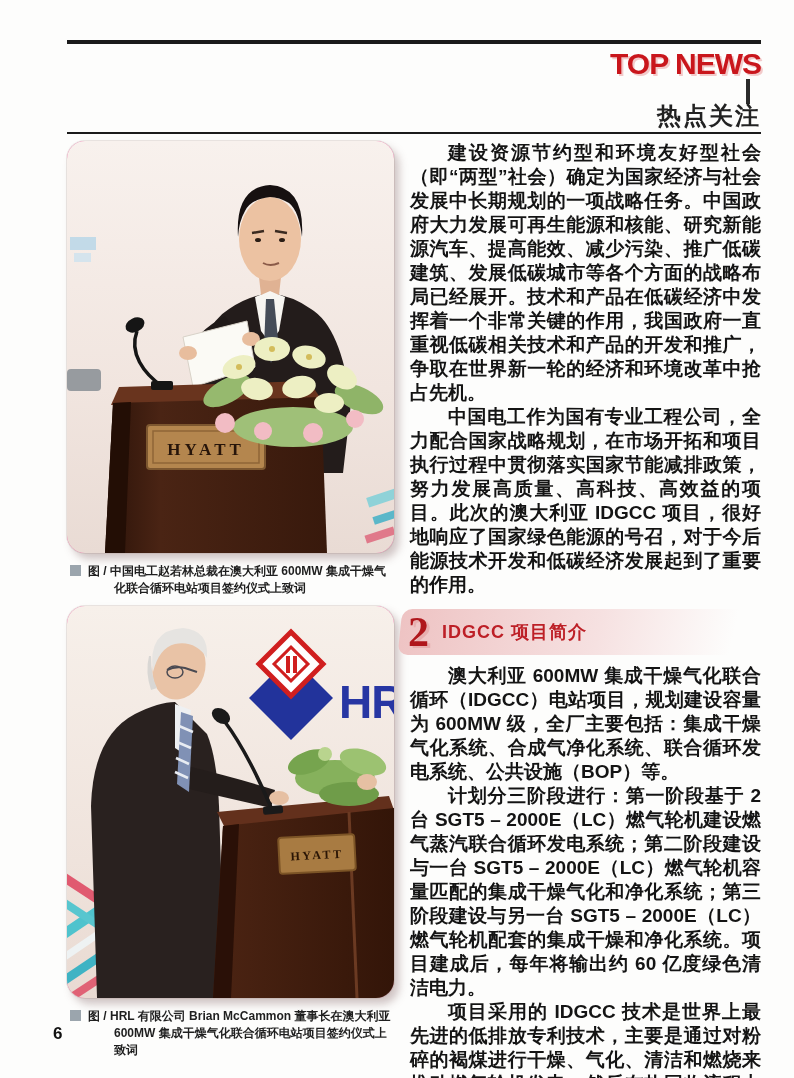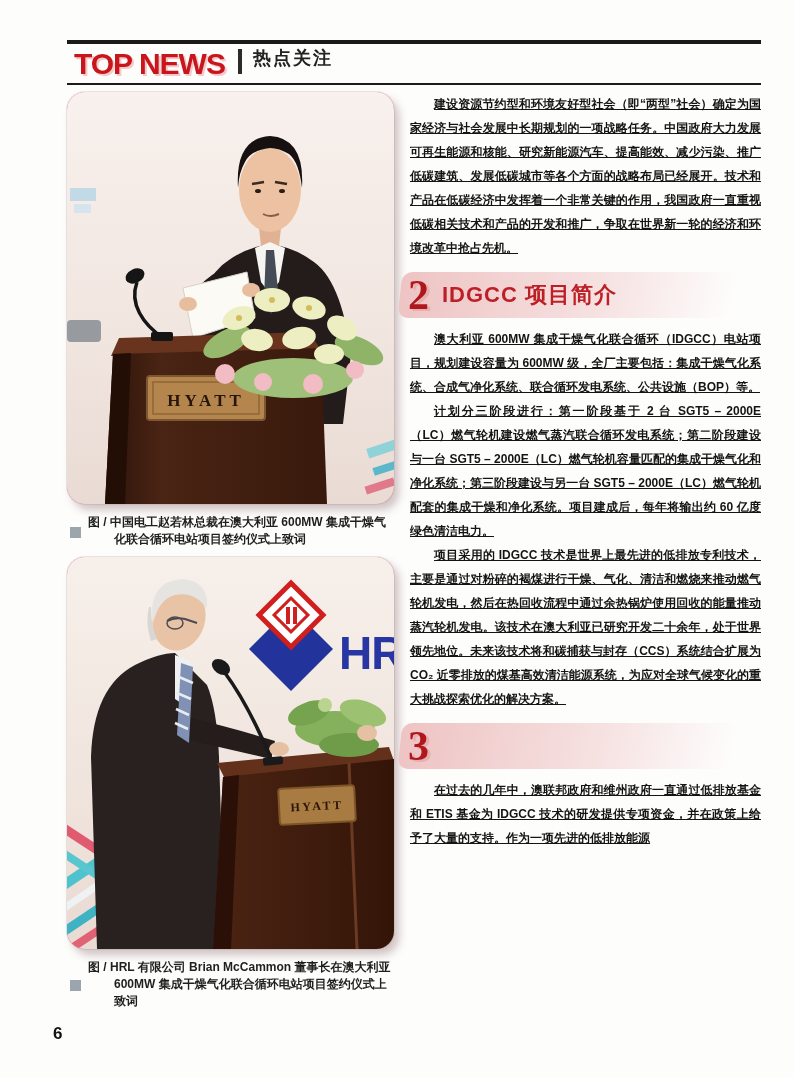--- a/index.html
+++ b/index.html
@@ -3,54 +3,54 @@
 <meta charset="utf-8">
 <style>
   * { margin:0; padding:0; box-sizing:border-box; }
   html,body { background:#ffffff; }
   body { font-family:"Liberation Sans","DejaVu Sans",sans-serif; }
   .page { position:relative; width:794px; height:1078px; background:#fdfdfc; overflow:hidden; }
   .content { position:absolute; left:67px; top:40px; width:694px; }
 
   
   .rule-top { height:4px; background:#1b1b1b; }
-  .masthead { display:flex; align-items:flex-start; padding:5px 0 4px 7px; }
+  .masthead { display:flex; align-items:flex-end; padding:5px 0 4px 7px;flex-direction:column; }
   .brand { font-size:30px; font-weight:900; letter-spacing:-1px; color:#c9161c;
            text-shadow:2px 2px 0 rgba(233,160,160,.55); line-height:1; }
   .mast-divider { width:4px; height:25px; background:#2b2b2b; margin:0 11px 0 13px; }
-  .section-label { font-size:18px; font-weight:900; color:#222222; line-height:1; letter-spacing:2px; }
+  .section-label { font-size:24px; font-weight:900; color:#222222; line-height:1; letter-spacing:2px; }
   .rule-bottom { height:2px; background:#1b1b1b; }
 
   
   .columns { display:flex; gap:16px; margin-top:7px; }
   .left-col { width:327px; flex:none; }
   .right-col { flex:1; min-width:0; }
 
   
   .photo { border-radius:18px; overflow:hidden; background:#ec4899;
            box-shadow:5px 6px 9px rgba(150,125,125,.45), 0 0 0 1px rgba(200,185,180,.35);
            line-height:0; }
   .photo svg { display:block; }
   .caption { display:flex; margin:10px 0 9px 3px; font-size:12px; font-weight:700;
-             color:#1f1f1f; line-height:17px;align-items:center; }
+             color:#1f1f1f; line-height:17px; }
   .bullet { width:11px; height:11px; background:#9ba5ad; margin:2px 7px 0 0; flex:none; }
   .cap-text { padding-left:26px; text-indent:-26px; }
 
   
-  .body-p { font-size:12px; line-height:24px; font-weight:700; color:#141414;
-            text-align:justify; text-indent:2em;text-decoration:underline; }
+  .body-p { font-size:19px; line-height:24px; font-weight:700; color:#141414;
+            text-align:justify; text-indent:2em; }
   .sec-head { position:relative; display:flex; align-items:center; margin:11px 0 8px -6px;
               padding:3px 10px 3px 2px; min-height:42px; }
   .band { position:absolute; inset:1px 0 1px -4px;
           background:linear-gradient(97deg,#eec3c3 0%,#f6e1e1 55%,rgba(246,225,225,0) 92%);
           border-radius:10px 22px 22px 10px; transform:skewX(-6deg); }
   .sec-num { position:relative; font-size:42px; line-height:1; font-weight:900; color:#b0171c;
              text-shadow:3px 2px 0 #e7afaf; margin:0 13px 0 2px;
              font-family:"Liberation Serif","DejaVu Serif",serif; }
-  .sec-title { position:relative; font-size:22px; font-weight:900; color:#bd1f26; letter-spacing:1px;text-align:center; }
+  .sec-title { position:relative; font-size:18px; font-weight:900; color:#bd1f26; letter-spacing:1px;text-align:center; }
 
   .page-num { position:absolute; left:53px; top:1024px; font-size:17px; font-weight:900; color:#111; }
 </style>
 </head>
 <body>
 
 <div class="page">
   <div class="content">
 
     <header>
@@ -222,20 +222,21 @@
           </svg>
         </figure>
         <div class="caption">
           <span class="bullet"></span>
           <span class="cap-text">图 / HRL 有限公司 Brian McCammon 董事长在澳大利亚 600MW 集成干燥气化联合循环电站项目签约仪式上致词</span>
         </div>
       </div>
 
       <div class="right-col">
         <p class="body-p">建设资源节约型和环境友好型社会（即“两型”社会）确定为国家经济与社会发展中长期规划的一项战略任务。中国政府大力发展可再生能源和核能、研究新能源汽车、提高能效、减少污染、推广低碳建筑、发展低碳城市等各个方面的战略布局已经展开。技术和产品在低碳经济中发挥着一个非常关键的作用，我国政府一直重视低碳相关技术和产品的开发和推广，争取在世界新一轮的经济和环境改革中抢占先机。</p>
+        <p class="body-p">中国电工作为国有专业工程公司，全力配合国家战略规划，在市场开拓和项目执行过程中贯彻落实国家节能减排政策，努力发展高质量、高科技、高效益的项目。此次的澳大利亚 IDGCC 项目，很好地响应了国家绿色能源的号召，对于今后能源技术开发和低碳经济发展起到了重要的作用。</p>
 
         <div class="sec-head">
           <span class="band"></span>
           <span class="sec-num">2</span>
           <span class="sec-title">IDGCC 项目简介</span>
         </div>
         <p class="body-p">澳大利亚 600MW 集成干燥气化联合循环（IDGCC）电站项目，规划建设容量为 600MW 级，全厂主要包括：集成干燥气化系统、合成气净化系统、联合循环发电系统、公共设施（BOP）等。</p>
         <p class="body-p">计划分三阶段进行：第一阶段基于 2 台 SGT5 – 2000E（LC）燃气轮机建设燃气蒸汽联合循环发电系统；第二阶段建设与一台 SGT5 – 2000E（LC）燃气轮机容量匹配的集成干燥气化和净化系统；第三阶段建设与另一台 SGT5 – 2000E（LC）燃气轮机配套的集成干燥和净化系统。项目建成后，每年将输出约 60 亿度绿色清洁电力。</p>
         <p class="body-p">项目采用的 IDGCC 技术是世界上最先进的低排放专利技术，主要是通过对粉碎的褐煤进行干燥、气化、清洁和燃烧来推动燃气轮机发电，然后在热回收流程中通过余热锅炉使用回收的能量推动蒸汽轮机发电。该技术在澳大利亚已研究开发二十余年，处于世界领先地位。未来该技术将和碳捕获与封存（CCS）系统结合扩展为 CO₂ 近零排放的煤基高效清洁能源系统，为应对全球气候变化的重大挑战探索优化的解决方案。</p>
 

